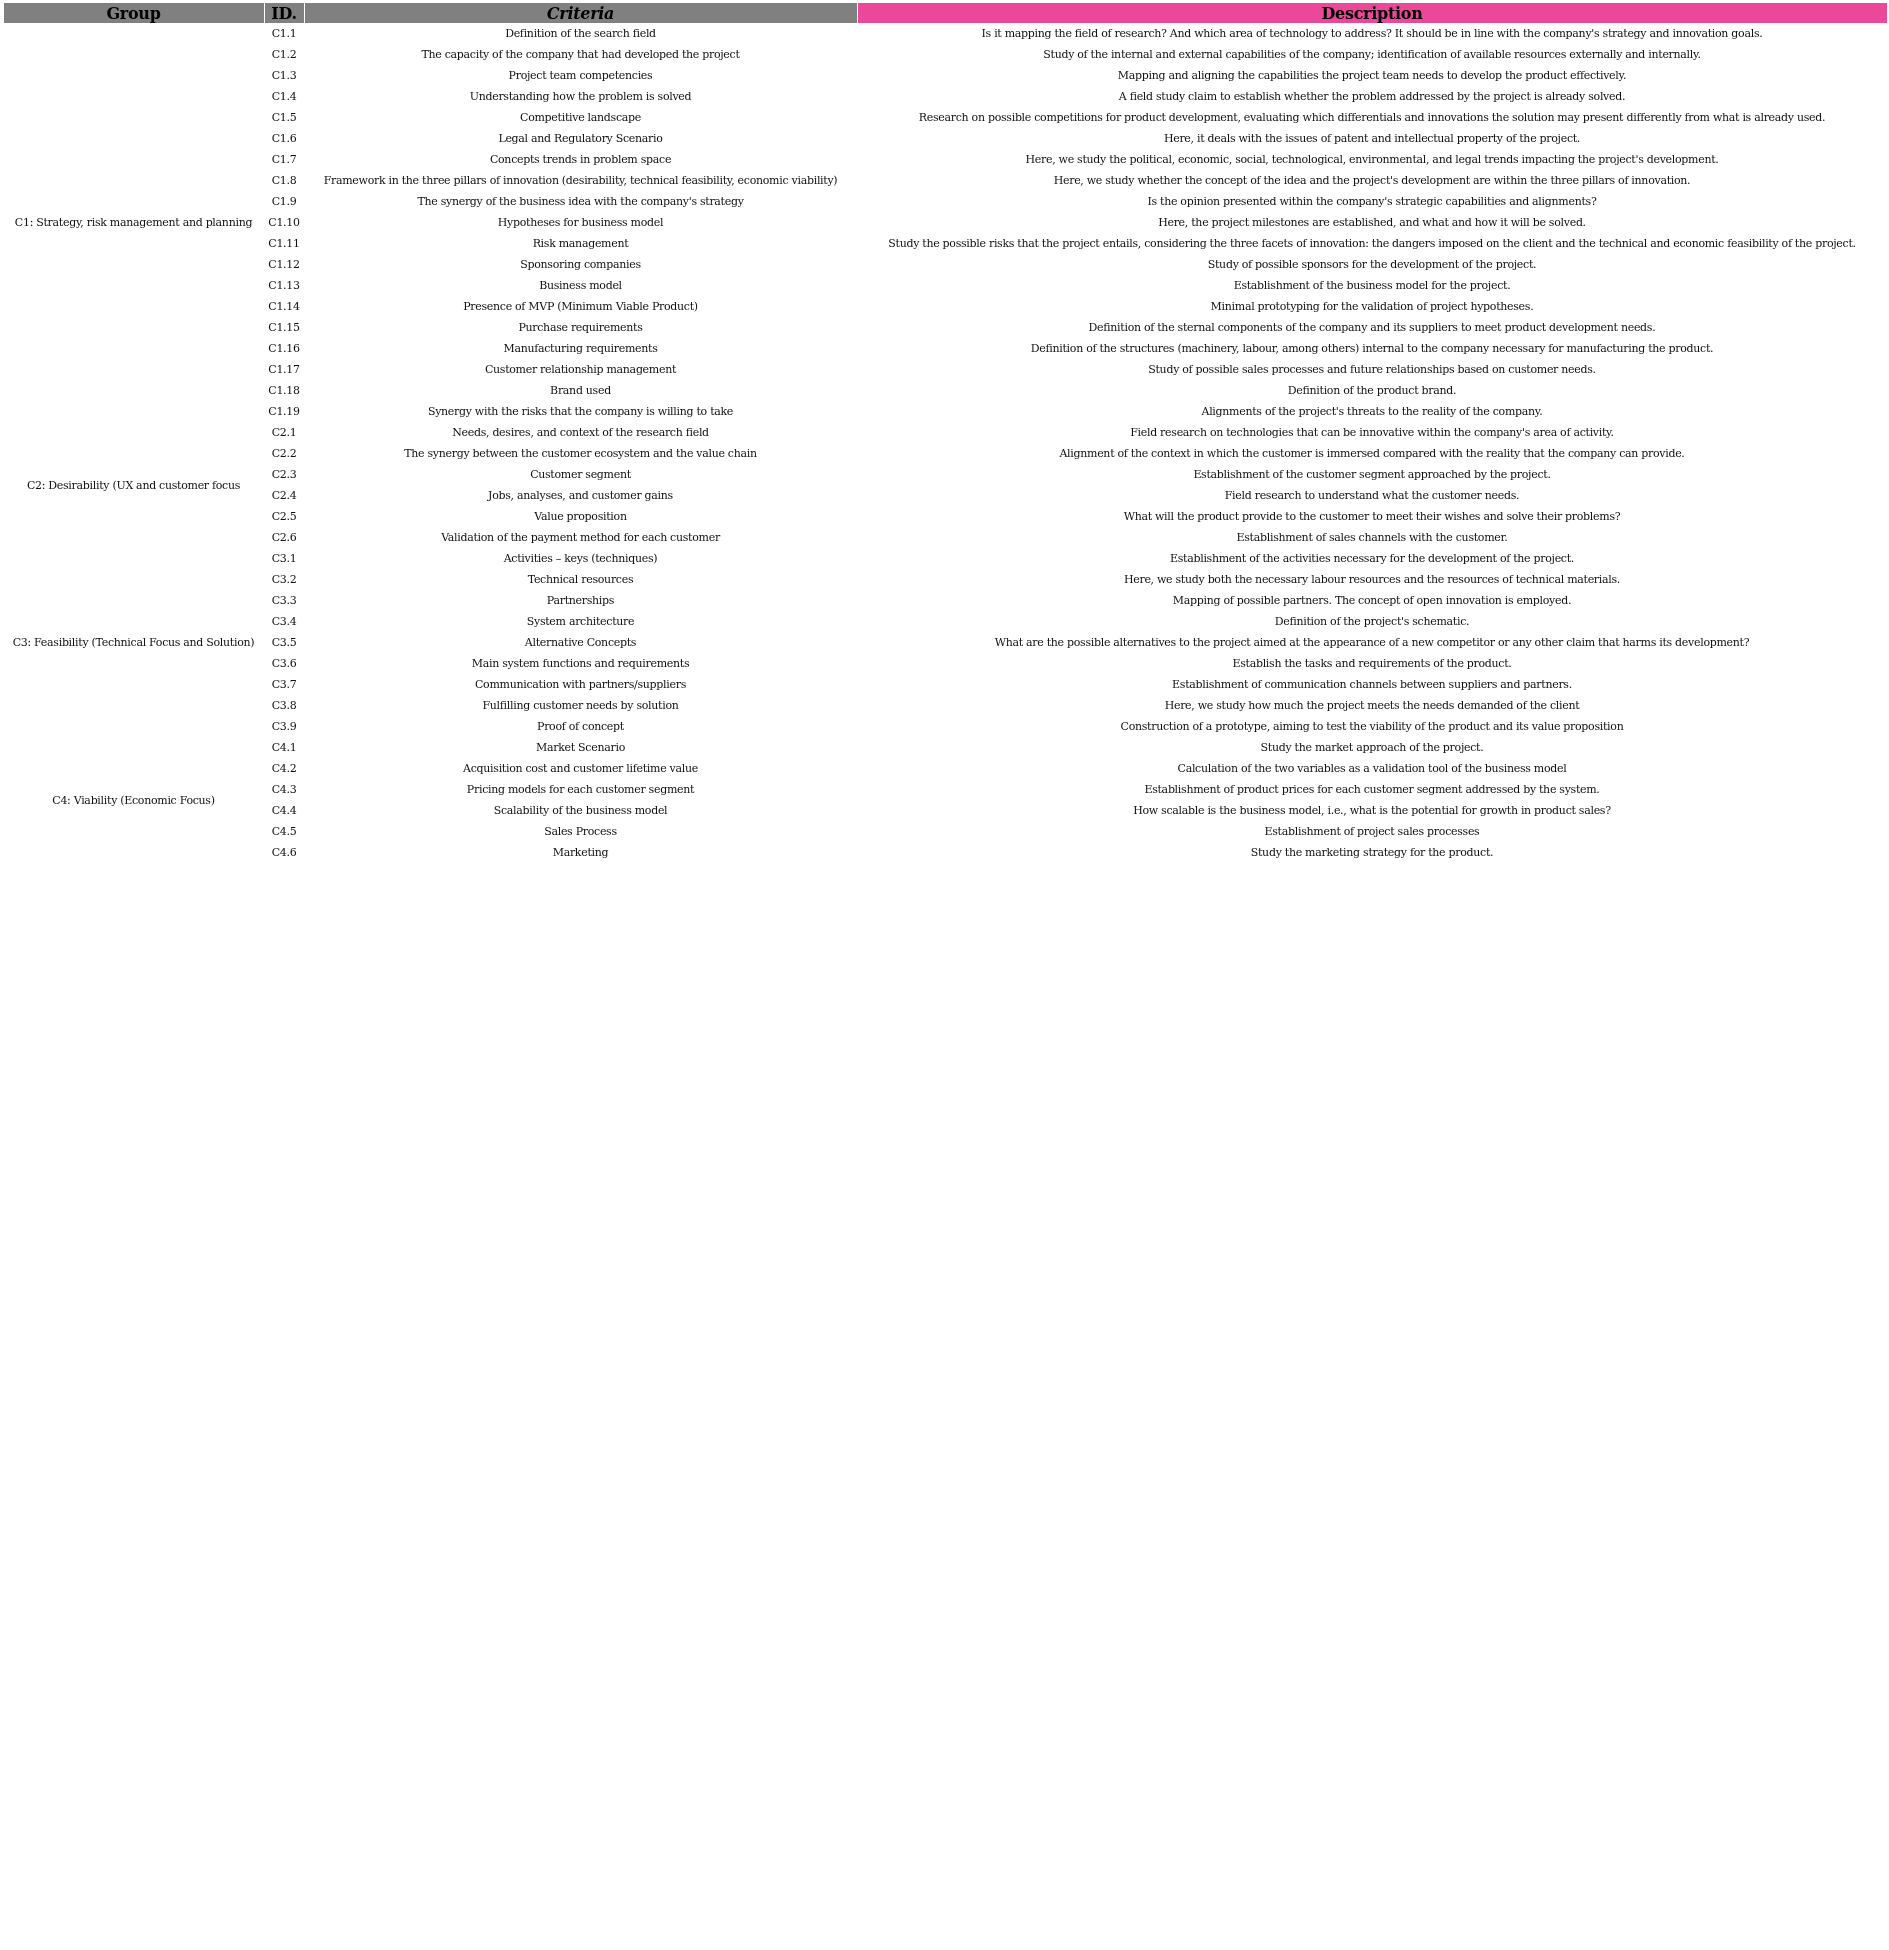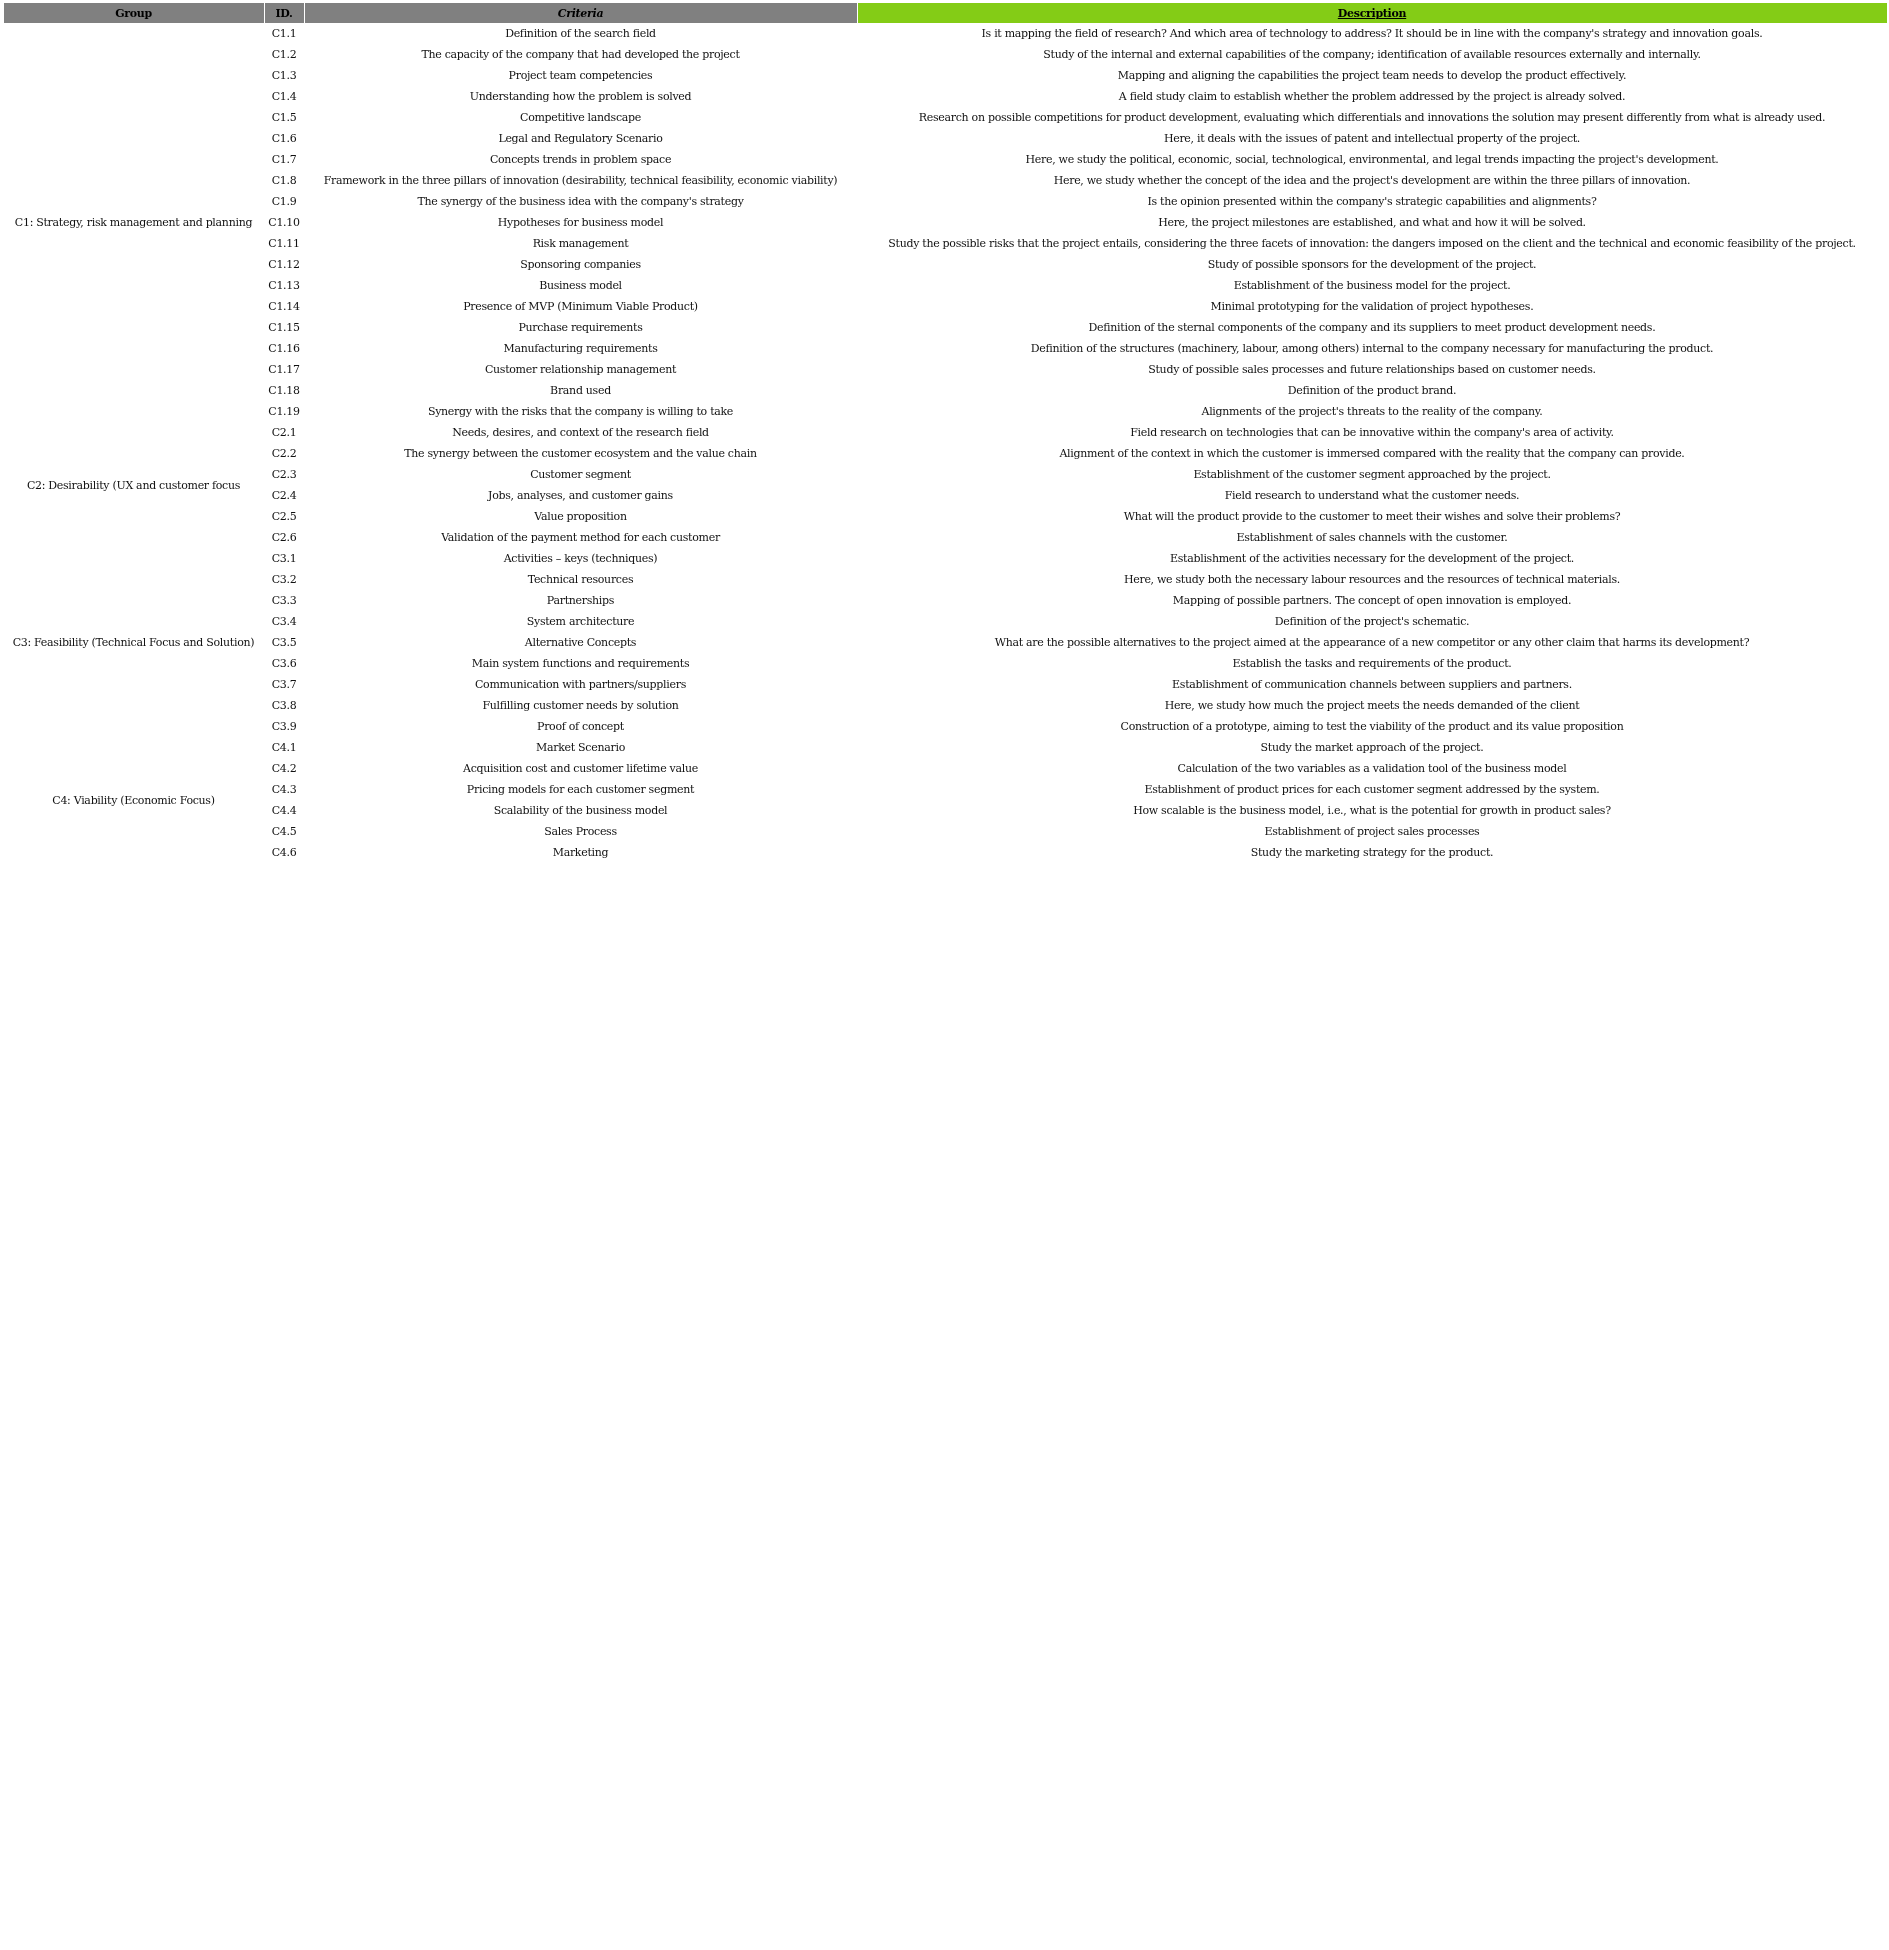--- a/index.html
+++ b/index.html
@@ -32,21 +32,21 @@
     table.criteria-table col.c-desc { width: auto; }
 
     table.criteria-table th {
       background: #808080;
       color: #000000;
       font-weight: bold;
       height: 20px;
       padding: 0;
       text-align: center;
       vertical-align: middle;
-      font-size: 11px;
+      font-size: 16px;
     }
     table.criteria-table td {
       height: 21px;
       padding: 0;
       text-align: center;
       vertical-align: middle;
       white-space: nowrap;
       overflow: visible;
     }
     table.criteria-table td.group-cell {
@@ -61,21 +61,21 @@
     <col class="c-group">
     <col class="c-id">
     <col class="c-criteria">
     <col class="c-desc">
   </colgroup>
   <thead>
     <tr>
       <th style="background: rgb(128, 128, 128);">Group</th>
       <th style="background: rgb(128, 128, 128);">ID.</th>
       <th style="background: rgb(128, 128, 128); font-style: italic;">Criteria</th>
-      <th style="background: #84cc16; text-decoration: underline;">Description</th>
+      <th style="background: #ec4899;">Description</th>
     </tr>
   </thead>
   <tbody id="table-body">
       <tr>
         <td class="group-cell" rowspan="19">C1: Strategy, risk management and planning</td>
         <td>C1.1</td>
         <td>Definition of the search field</td>
         <td>Is it mapping the field of research? And which area of technology to address? It should be in line with the company's strategy and innovation goals.</td>
       </tr>
       <tr>

